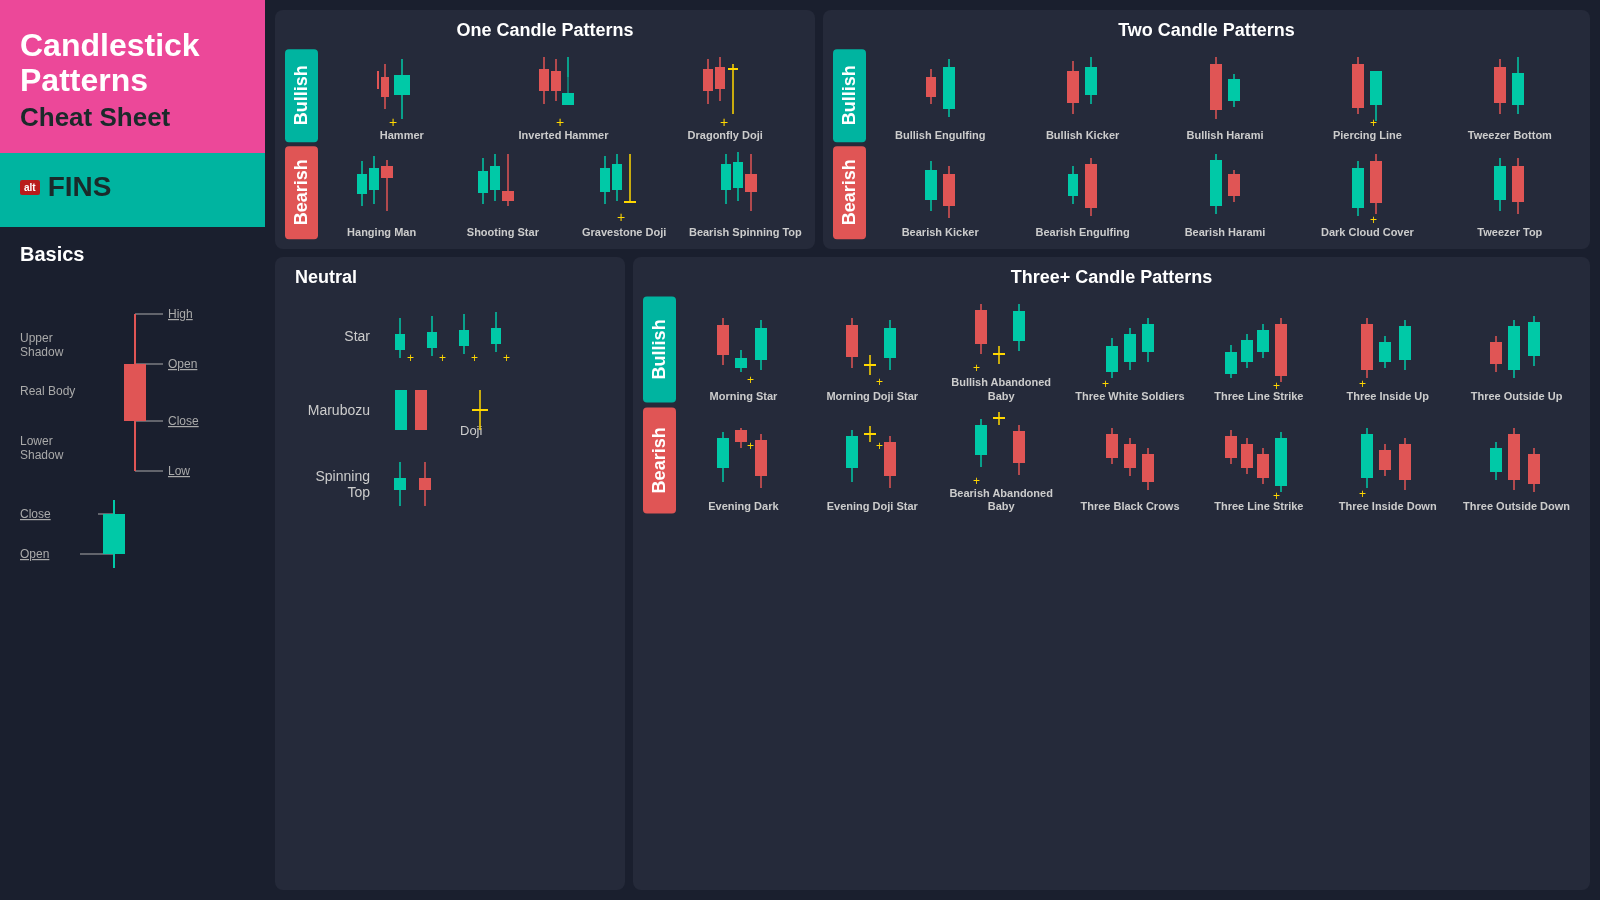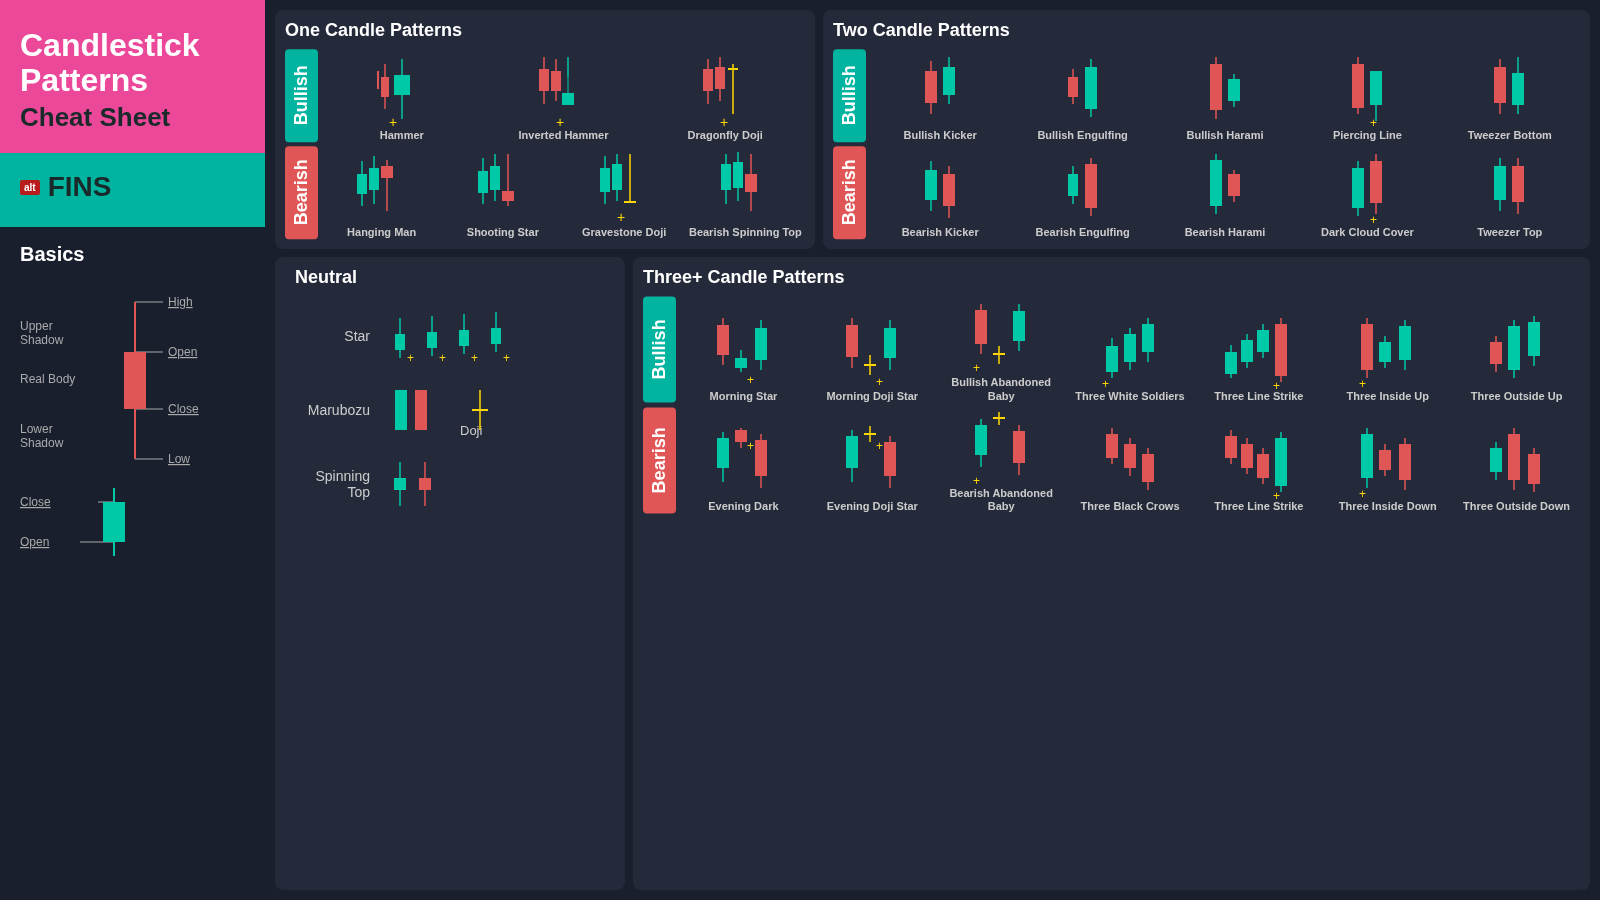--- a/index.html
+++ b/index.html
@@ -57,21 +57,21 @@
       font-weight: 900;
       color: #1a2a2a;
     }
     .basics-section {
       padding: 16px 20px;
       color: white;
     }
     .basics-title {
       font-size: 20px;
       font-weight: 900;
-      margin-bottom: 12px;
+      margin-bottom: 24px;
     }
 
     
     .main-content {
       flex: 1;
       display: flex;
       flex-direction: column;
       gap: 8px;
       padding: 10px 10px 10px 10px;
       overflow: hidden;
@@ -92,21 +92,21 @@
     }
 
     
     .pattern-section {
       background: #252a3a;
       border-radius: 8px;
       padding: 10px;
       position: relative;
     }
     .section-title {
-      text-align: left;
+      text-align: center;
       color: white;
       font-size: 18px;
       font-weight: 900;
       margin-bottom: 8px;
     }
 
     
     .one-candle-section {
       width: 540px;
     }
@@ -397,42 +397,42 @@
       <div class="pattern-rows">
 
         <div class="pattern-row">
           <div class="vertical-label bullish-label">Bullish</div>
           <div class="patterns-container">
 
             <div class="pattern-item">
               <div class="pattern-canvas">
                 <svg width="55" height="80">
 
+                  <line x1="18" y1="20" x2="18" y2="55" stroke="#e05555" stroke-width="1.5"></line>
+                  <rect x="13" y="28" width="10" height="20" fill="#e05555"></rect>
+
+                  <line x1="36" y1="10" x2="36" y2="68" stroke="#00c9a7" stroke-width="1.5"></line>
+                  <rect x="30" y="18" width="12" height="42" fill="#00c9a7"></rect>
+                </svg>
+              </div>
+              <div class="pattern-label">Bullish Engulfing</div>
+            </div>
+
+            <div class="pattern-item">
+              <div class="pattern-canvas">
+                <svg width="55" height="80">
+
                   <line x1="18" y1="12" x2="18" y2="65" stroke="#e05555" stroke-width="1.5"></line>
                   <rect x="12" y="22" width="12" height="32" fill="#e05555"></rect>
 
                   <line x1="36" y1="8" x2="36" y2="55" stroke="#00c9a7" stroke-width="1.5"></line>
                   <rect x="30" y="18" width="12" height="28" fill="#00c9a7"></rect>
                 </svg>
               </div>
               <div class="pattern-label">Bullish Kicker</div>
-            </div>
-
-            <div class="pattern-item">
-              <div class="pattern-canvas">
-                <svg width="55" height="80">
-
-                  <line x1="18" y1="20" x2="18" y2="55" stroke="#e05555" stroke-width="1.5"></line>
-                  <rect x="13" y="28" width="10" height="20" fill="#e05555"></rect>
-
-                  <line x1="36" y1="10" x2="36" y2="68" stroke="#00c9a7" stroke-width="1.5"></line>
-                  <rect x="30" y="18" width="12" height="42" fill="#00c9a7"></rect>
-                </svg>
-              </div>
-              <div class="pattern-label">Bullish Engulfing</div>
             </div>
 
             <div class="pattern-item">
               <div class="pattern-canvas">
                 <svg width="55" height="80">
 
                   <line x1="18" y1="8" x2="18" y2="70" stroke="#e05555" stroke-width="1.5"></line>
                   <rect x="12" y="15" width="12" height="46" fill="#e05555"></rect>
 
                   <line x1="36" y1="25" x2="36" y2="58" stroke="#00c9a7" stroke-width="1.5"></line>

